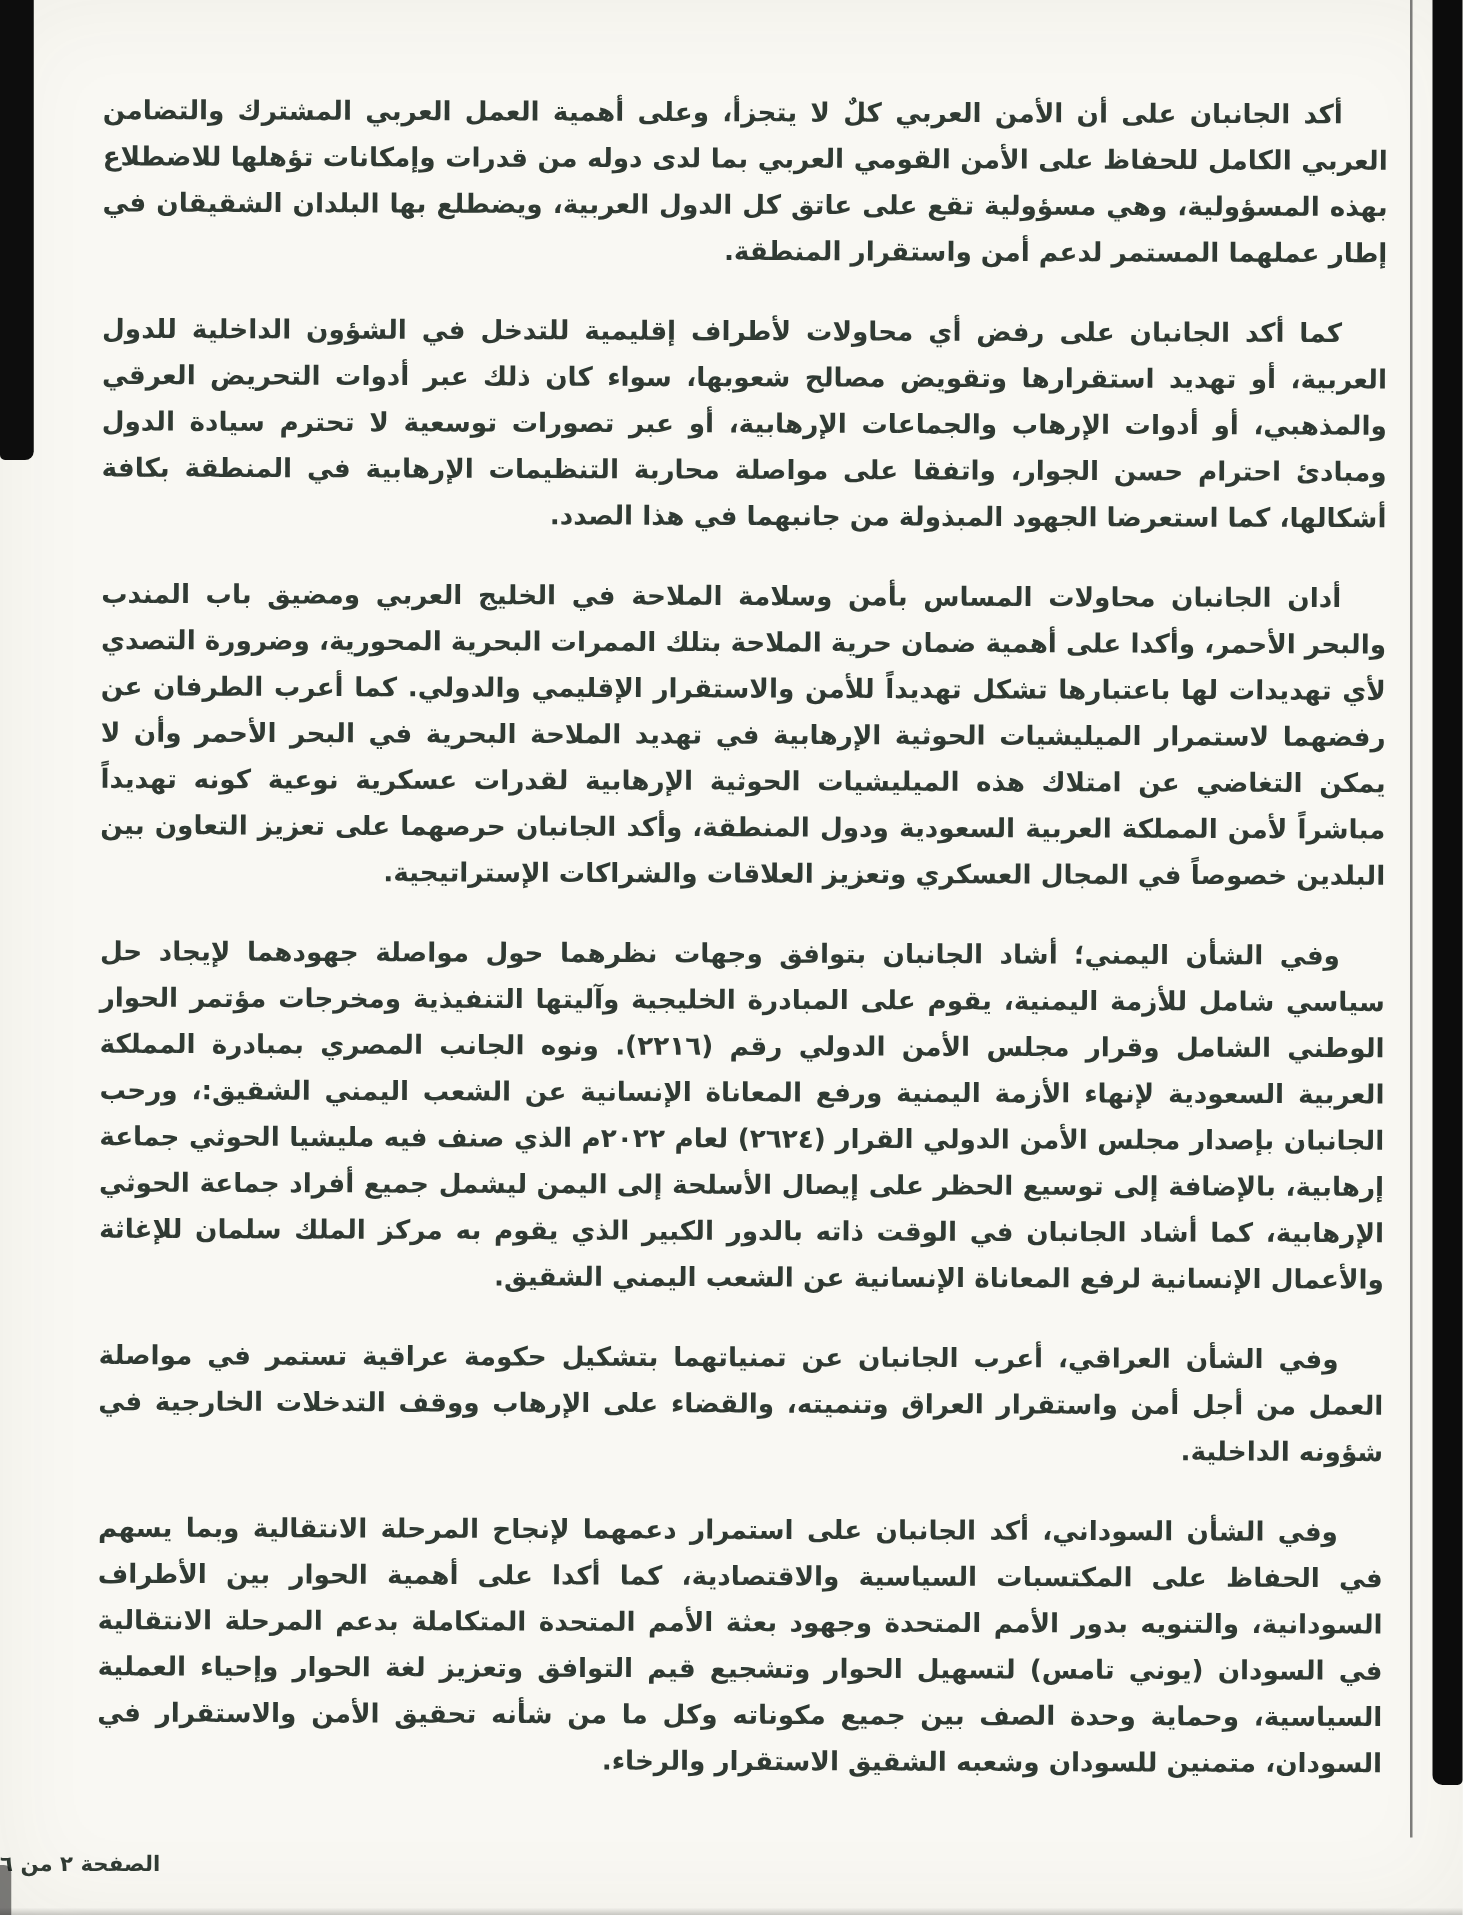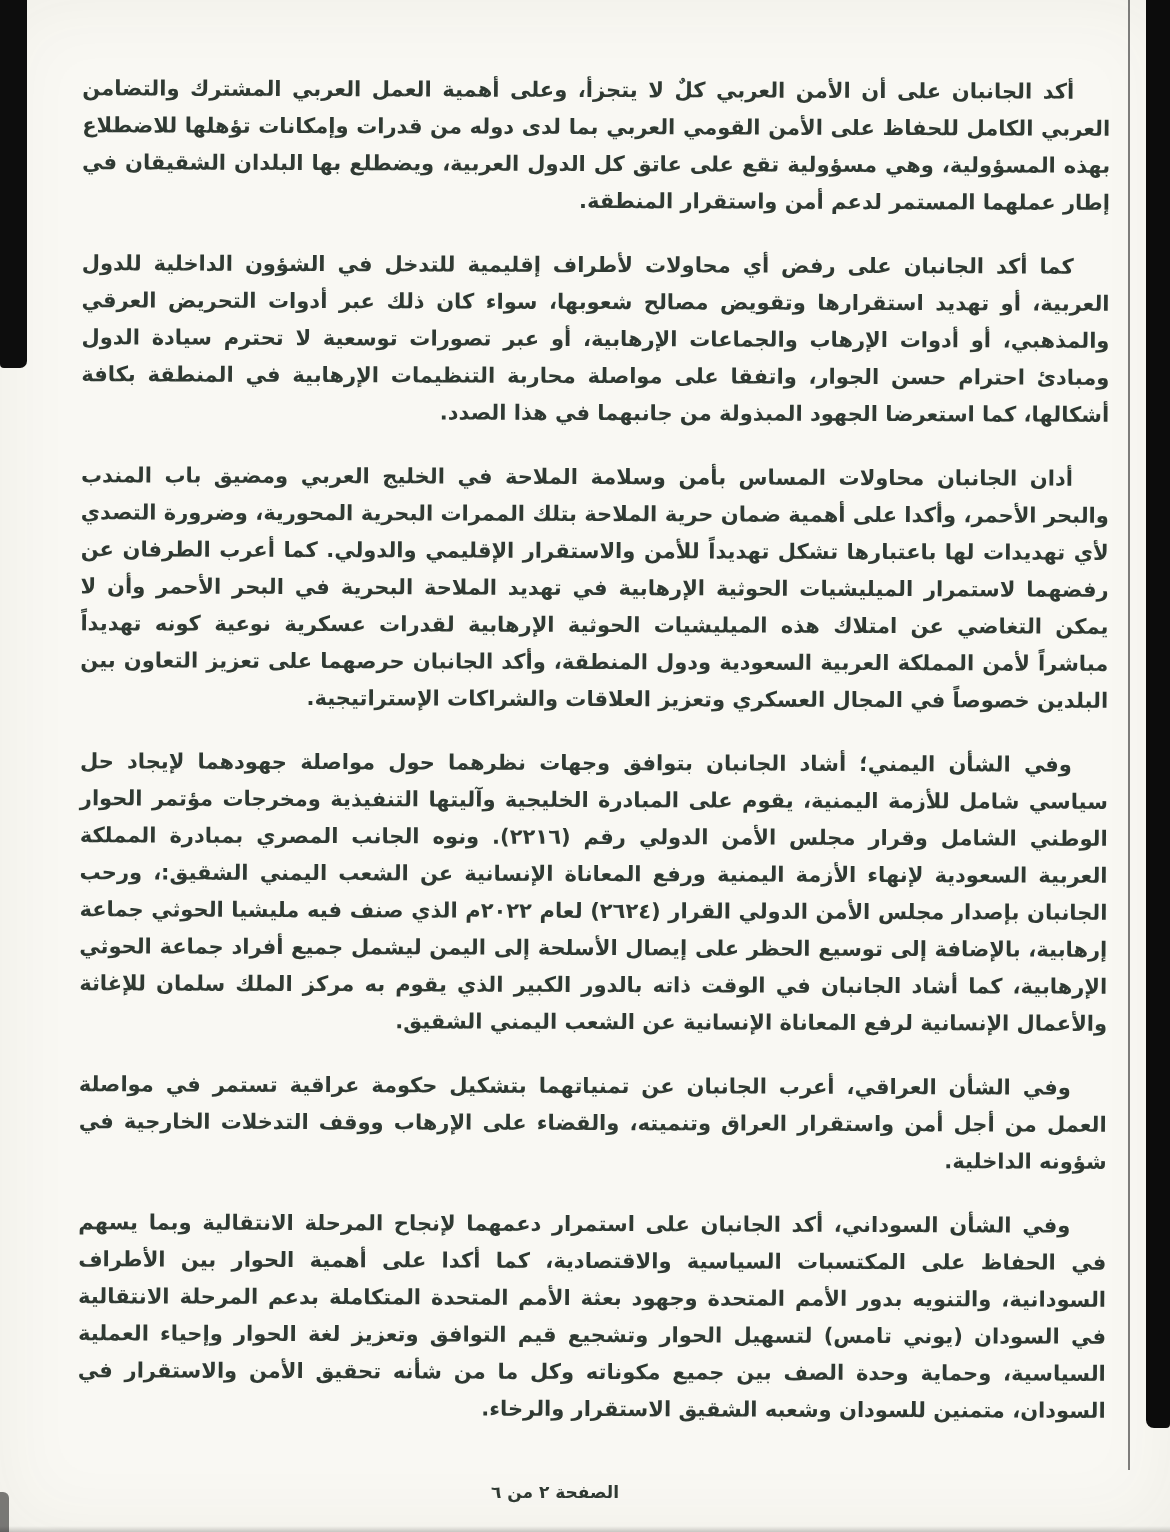--- a/index.html
+++ b/index.html
@@ -37,21 +37,21 @@
     text-align: justify;
     text-justify: inter-word;
     text-indent: 36px;
   }
   .para:last-child { margin-bottom: 0; }
   .footer {
     position: absolute;
     bottom: 30px;
     left: 0;
     right: 60px;
-    text-align: center;
+    text-align: left;
     direction: rtl;
     font-size: 17px;
     font-weight: bold;
     color: var(--ink, #303a33);
     margin-top: 20px;
   }
   
   .edge-left {
     position: absolute;
     left: 0;

